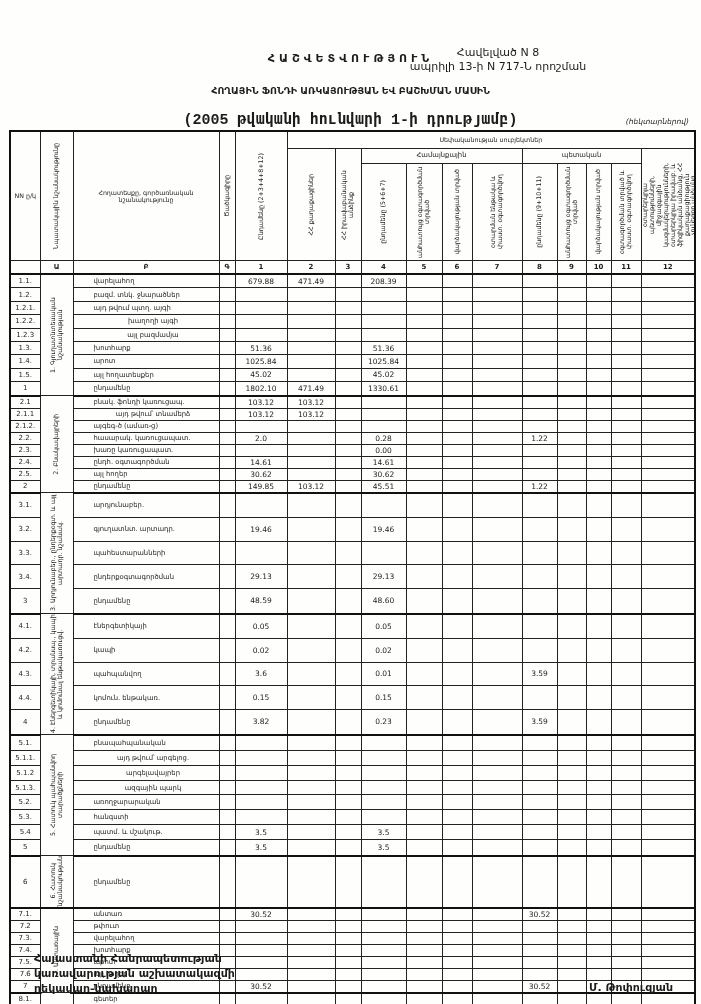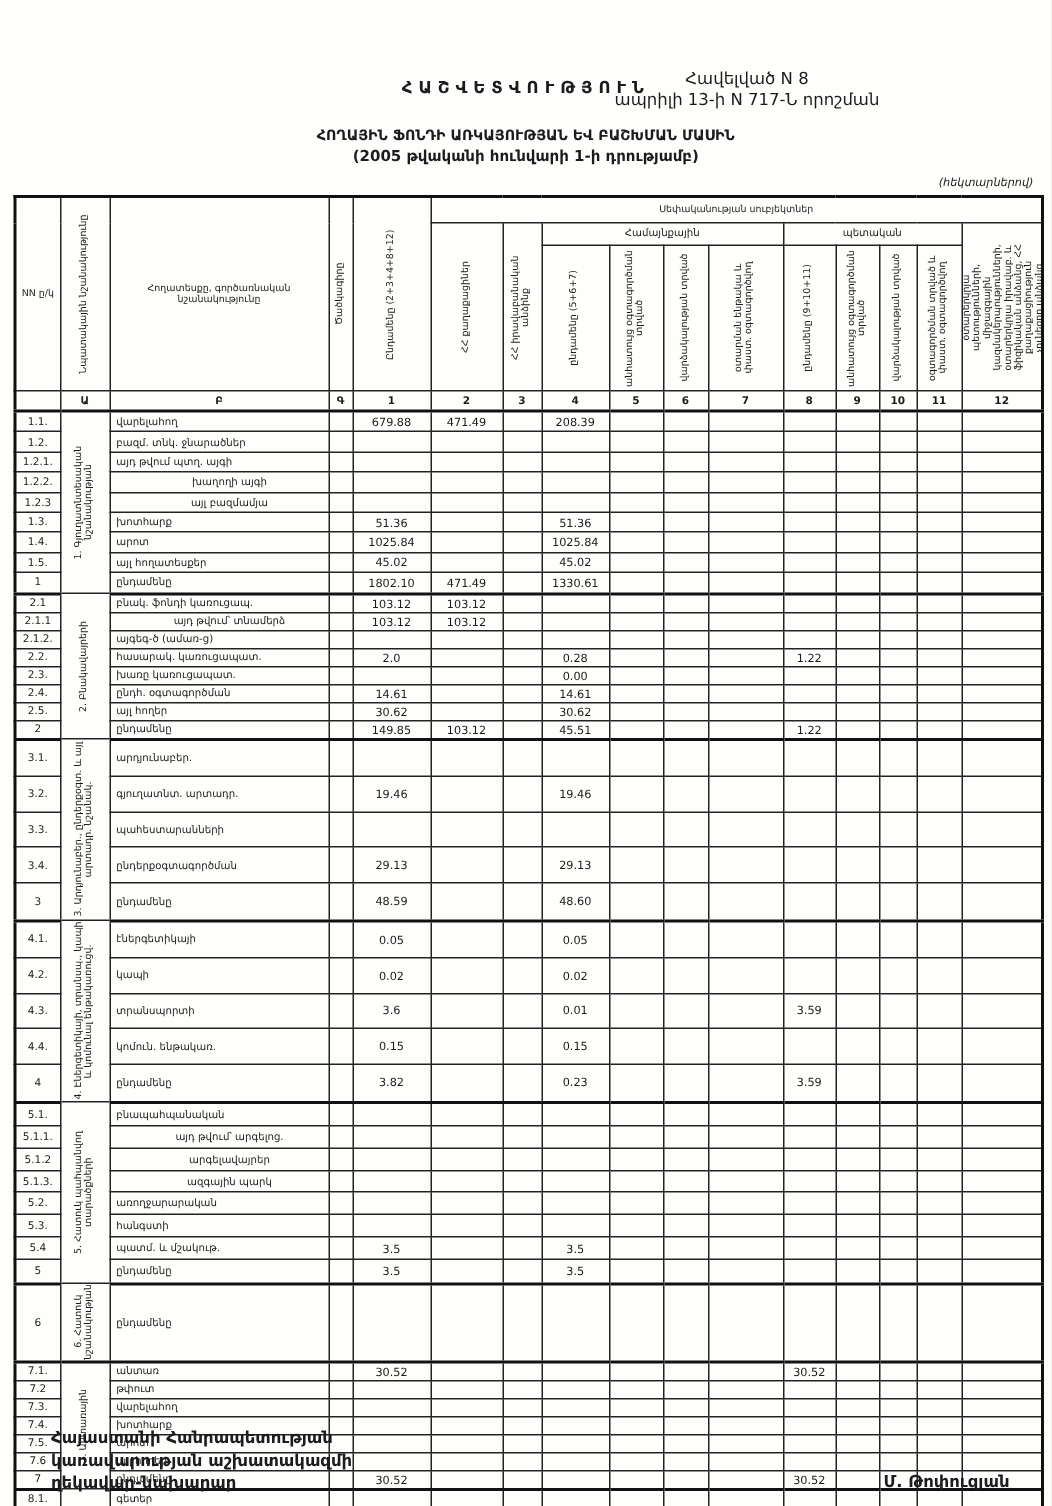--- a/index.html
+++ b/index.html
@@ -1,30 +1,30 @@
 <!DOCTYPE html>
 <html><head>
 <meta charset="utf-8">
 <style>
   html,body{margin:0;padding:0;background:#e8e8e4;}
   .doc{position:relative;width:701px;height:1004px;background:#fefefc;font-family:"DejaVu Sans",sans-serif;color:#1c1c1c;overflow:hidden;}
   .appendix{position:absolute;top:5px;left:300px;width:396px;text-align:center;font-weight:normal;font-size:11px;line-height:1.25;margin-top:41px;}
   .titleblock{position:absolute;top:52px;left:0;width:701px;text-align:center;font-weight:bold;}
   .title-main{font-size:11px;letter-spacing:4px;margin-bottom:20px;}
   .title-sub{font-size:9.5px;line-height:1.35;}
-  .title-date{font-size:10px;margin-top:1px;}
+  .title-date{font-size:15px;margin-top:12px;font-family:Liberation Mono, monospace;}
   .units{position:absolute;top:117px;right:12px;font-style:italic;font-size:7.5px;}
   table{border-collapse:collapse;table-layout:fixed;position:absolute;top:130px;left:9px;width:685px;}
   td,th{border:1px solid #222;padding:0;font-weight:normal;overflow:hidden;vertical-align:middle;}
   th{font-size:6.3px;line-height:1.15;}
   .vert{writing-mode:vertical-rl;transform:rotate(180deg);margin:0 auto;font-size:6.3px;line-height:1.1;max-height:92px;}
   .hvert{max-height:120px;}
   .grp{font-size:6.8px;}
   td.c-no{font-size:7px;text-align:center;height:11px;}
-  td.c-lbl{font-size:6.8px;padding-left:4px;white-space:nowrap;}
+  td.c-lbl{font-size:6.8px;padding-left:20px;white-space:nowrap;}
   td.c-lbl.ctr{text-align:center;padding-left:14px;}
   td.c-val{font-size:7.5px;text-align:center;}
   td.c-sec{text-align:center;}
   tr.sec-end td{border-bottom:2px solid #111;}
   tr.tall td{height:26px;}
   tr.letters td{font-size:7px;font-weight:bold;text-align:center;height:12px;border-bottom:2px solid #111;}
   table{border:2px solid #111;}
   .footer-org{position:absolute;left:34px;top:952px;font-weight:bold;font-size:11px;line-height:1.35;}
   .footer-sign{position:absolute;right:28px;top:981px;font-weight:bold;font-size:11px;}
 </style>
@@ -554,21 +554,21 @@
           <td class="c-val"></td>
           <td class="c-val"></td>
           <td class="c-val"></td>
           <td class="c-val"></td>
           <td class="c-val"></td>
           <td class="c-val"></td>
           <td class="c-val"></td>
         </tr>
         <tr>
           <td class="c-no">4.3.</td>
-          <td class="c-lbl">տրանսպորտի</td>
+          <td class="c-lbl">պահպանվող</td>
           <td class="c-val"></td>
           <td class="c-val">3.6</td>
           <td class="c-val"></td>
           <td class="c-val"></td>
           <td class="c-val">0.01</td>
           <td class="c-val"></td>
           <td class="c-val"></td>
           <td class="c-val"></td>
           <td class="c-val">3.59</td>
           <td class="c-val"></td>

